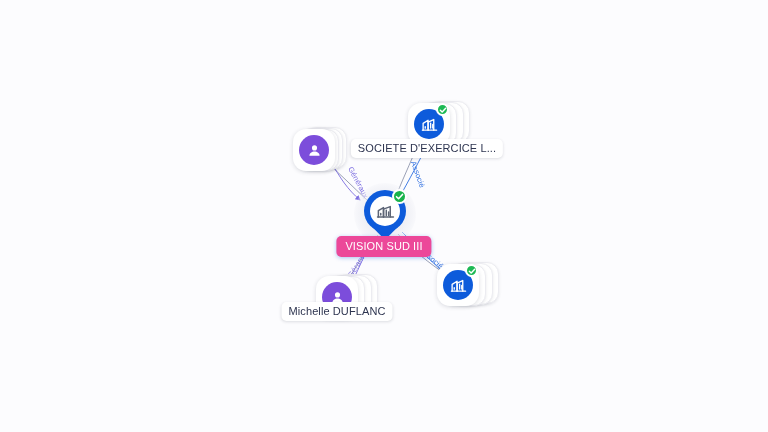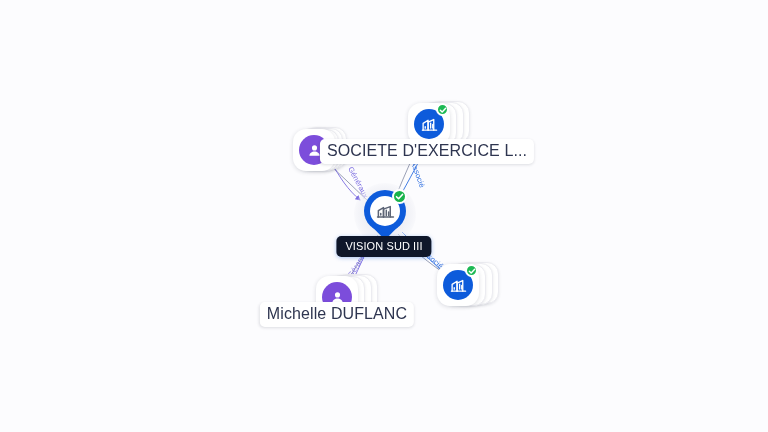--- a/index.html
+++ b/index.html
@@ -122,32 +122,32 @@
     display: flex; align-items: center; justify-content: center;
     z-index: 3;
   }
 
   
   .label {
     position: absolute;
     white-space: nowrap;
     border-radius: 5px;
     padding: 3px 7px 4px 7px;
-    font-size: 16px;
+    font-size: 11px;
     letter-spacing: .1px;
     line-height: 1.1;
     transform: translateX(-50%);
     box-shadow: 0 1px 3px rgba(30,35,60,.14);
   }
   .label-plain {
     background: #ffffff;
     color: #2e3550;
   }
   .label-primary {
-    background: #0f172a;
+    background: #ec4899;
     color: #ffffff;
     font-size: 11px;
     padding: 4px 9px 5px 9px;
     border-radius: 5px;
     box-shadow: 0 1px 4px rgba(13,91,219,.35);
   }
 
   
   .edge-label {
     position: absolute;

